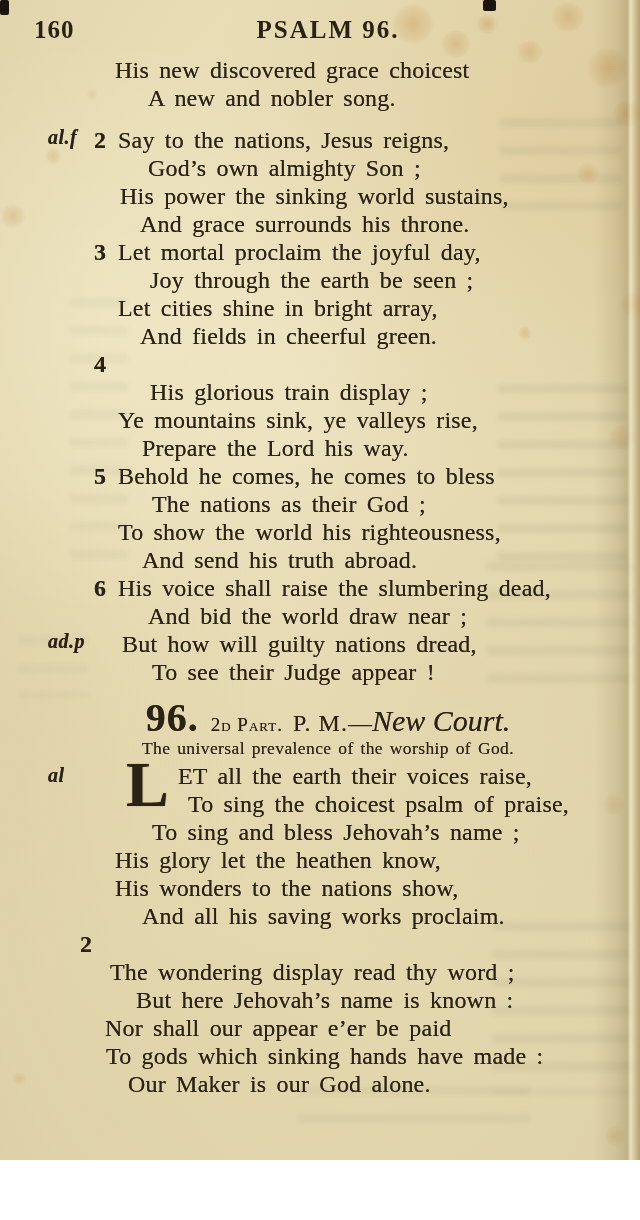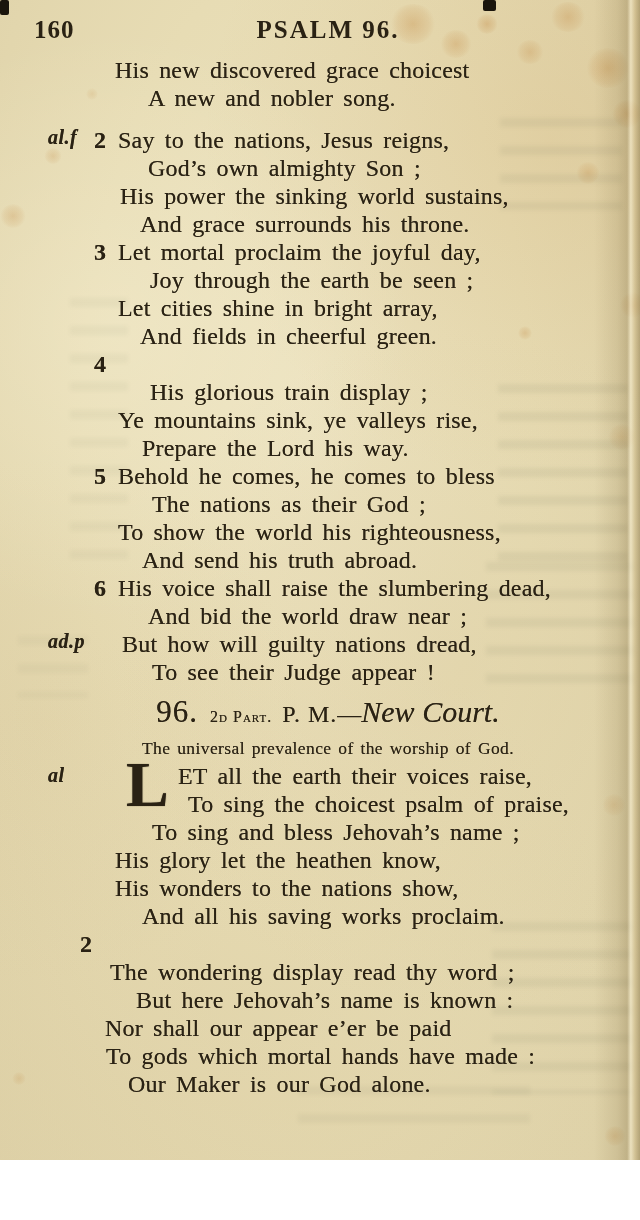--- a/index.html
+++ b/index.html
@@ -57,22 +57,22 @@
   .p88{padding-left:88px;} .p90{padding-left:90px;} .p92{padding-left:92px;}
   .p118{padding-left:118px;} .p128{padding-left:128px;}
   .p45{padding-left:45px;} .p46{padding-left:46px;} .p50{padding-left:50px;}
   .p68{padding-left:68px;} .p76{padding-left:76px;}
 
   .margin-label{position:absolute;left:24px;font-size:20px;font-style:italic;
     font-weight:bold;letter-spacing:0.5px;text-shadow:0 0 0.5px rgba(42,34,20,0.7);margin-left:24px;}
 
   .part-heading{position:absolute;left:0;top:694px;width:656px;text-align:center;
     white-space:nowrap;text-shadow:0 0 0.5px rgba(42,34,20,0.7);}
-  .h-num{font-size:31px;font-weight:normal;margin-right:12px;letter-spacing:1px;}
-  .h-part{font-size:16px;font-variant:small-caps;margin-right:10px;letter-spacing:1px;}
+  .h-num{font-size:40px;font-weight:bold;margin-right:12px;letter-spacing:1px;}
+  .h-part{font-size:19px;font-variant:small-caps;margin-right:10px;letter-spacing:1px;}
   .h-meter{font-size:24px;letter-spacing:1px;}
   .h-dash{font-size:24px;}
   .h-tune{font-size:30px;font-style:italic;}
   .subtitle{position:absolute;left:0;top:738px;width:656px;text-align:center;
     font-size:17.5px;letter-spacing:0.4px;word-spacing:2px;
     text-shadow:0 0 0.4px rgba(42,34,20,0.6);}
 
   .dropcap{position:absolute;left:126px;top:756px;font-size:64px;line-height:58px;
     font-weight:bold;text-shadow:0 0 1px rgba(42,34,20,0.8);}
 </style>
@@ -156,17 +156,17 @@
   <div class="line p128" style="top:790px;"><span>To sing the choicest psalm of praise,</span></div>
   <div class="line p92" style="top:818px;"><span>To sing and bless Jehovah’s name ;</span></div>
   <div class="line p55" style="top:846px;"><span>His glory let the heathen know,</span></div>
   <div class="line p55" style="top:874px;"><span>His wonders to the nations show,</span></div>
   <div class="line p82" style="top:902px;"><span>And all his saving works proclaim.</span></div>
 
   <div class="line p45" style="top:930px;"><span class="num" style="left:20px;">2</span></div>
   <div class="line p50" style="top:958px;"><span>The wondering display read thy word ;</span></div>
   <div class="line p76" style="top:986px;"><span>But here Jehovah’s name is known :</span></div>
   <div class="line p45" style="top:1014px;"><span>Nor shall our appear e’er be paid</span></div>
-  <div class="line p46" style="top:1042px;"><span>To gods which mortal hands have made :</span></div>
+  <div class="line p46" style="top:1042px;"><span>To gods which sinking hands have made :</span></div>
   <div class="line p68" style="top:1070px;"><span>Our Maker is our God alone.</span></div>
 
   <div class="right-edge"></div>
 </div>
 
 </body></html>

